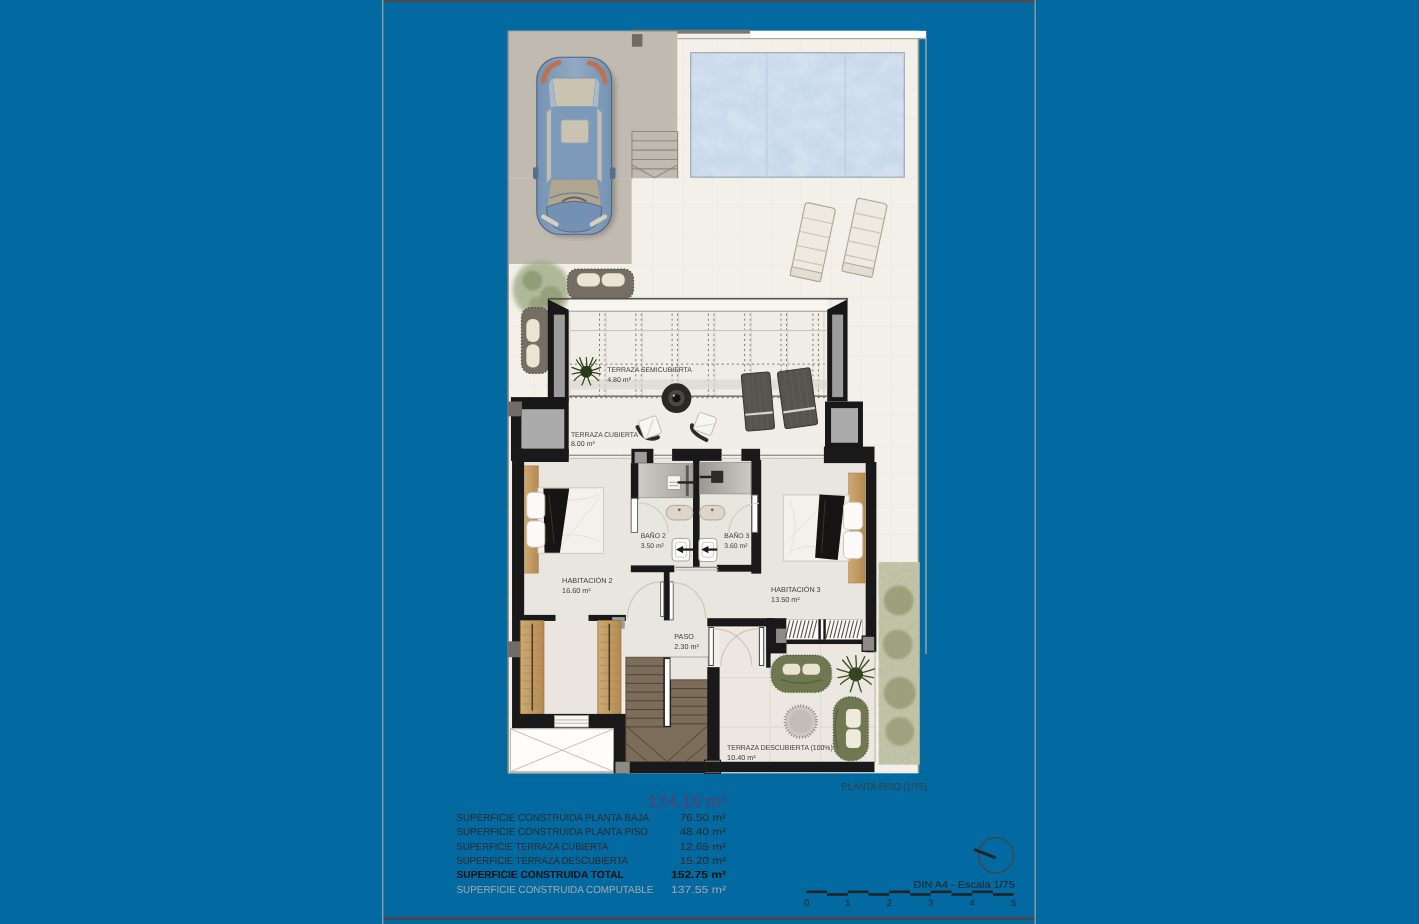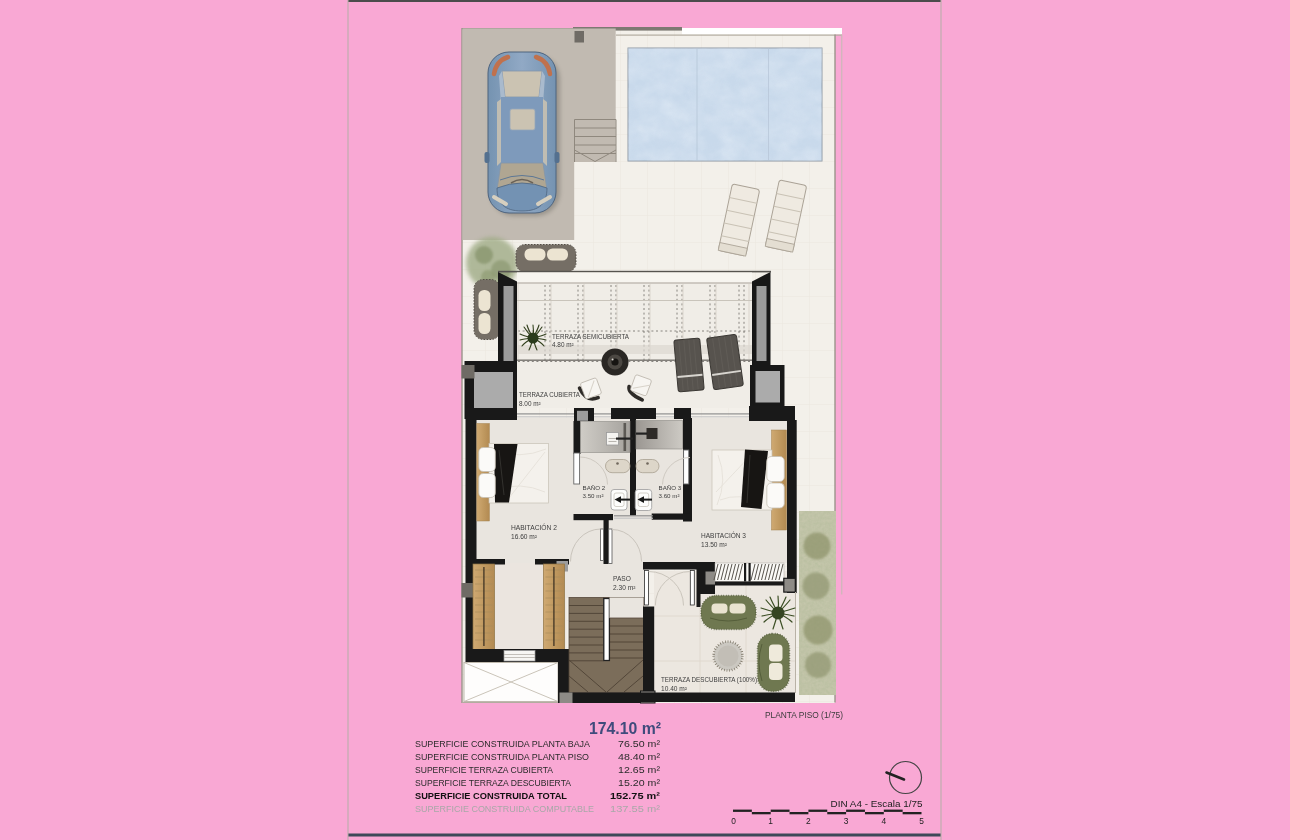--- a/index.html
+++ b/index.html
@@ -1,16 +1,16 @@
 <!DOCTYPE html>
 <html><head>
 <meta charset="utf-8">
 <style>
 html,body{margin:0;padding:0;background:#ffffff;}
-#page{position:relative;width:1290px;height:840px;background:#f9a8d4;overflow:hidden;}
+#page{position:relative;width:1290px;height:840px;background:#0369a1;overflow:hidden;}
 text{font-family:"Liberation Sans",sans-serif;}
 </style>
 </head>
 <body>
 <div id="page">
 <svg width="1290" height="840" viewBox="0 0 1290 840" xmlns="http://www.w3.org/2000/svg" font-family="Liberation Sans, sans-serif">
 <defs>
 <pattern id="tiles" width="27" height="27" patternUnits="userSpaceOnUse">
 <path d="M27 0V27M0 27H27" stroke="#e5dfd5" stroke-width="1" fill="none"></path>
 </pattern>

